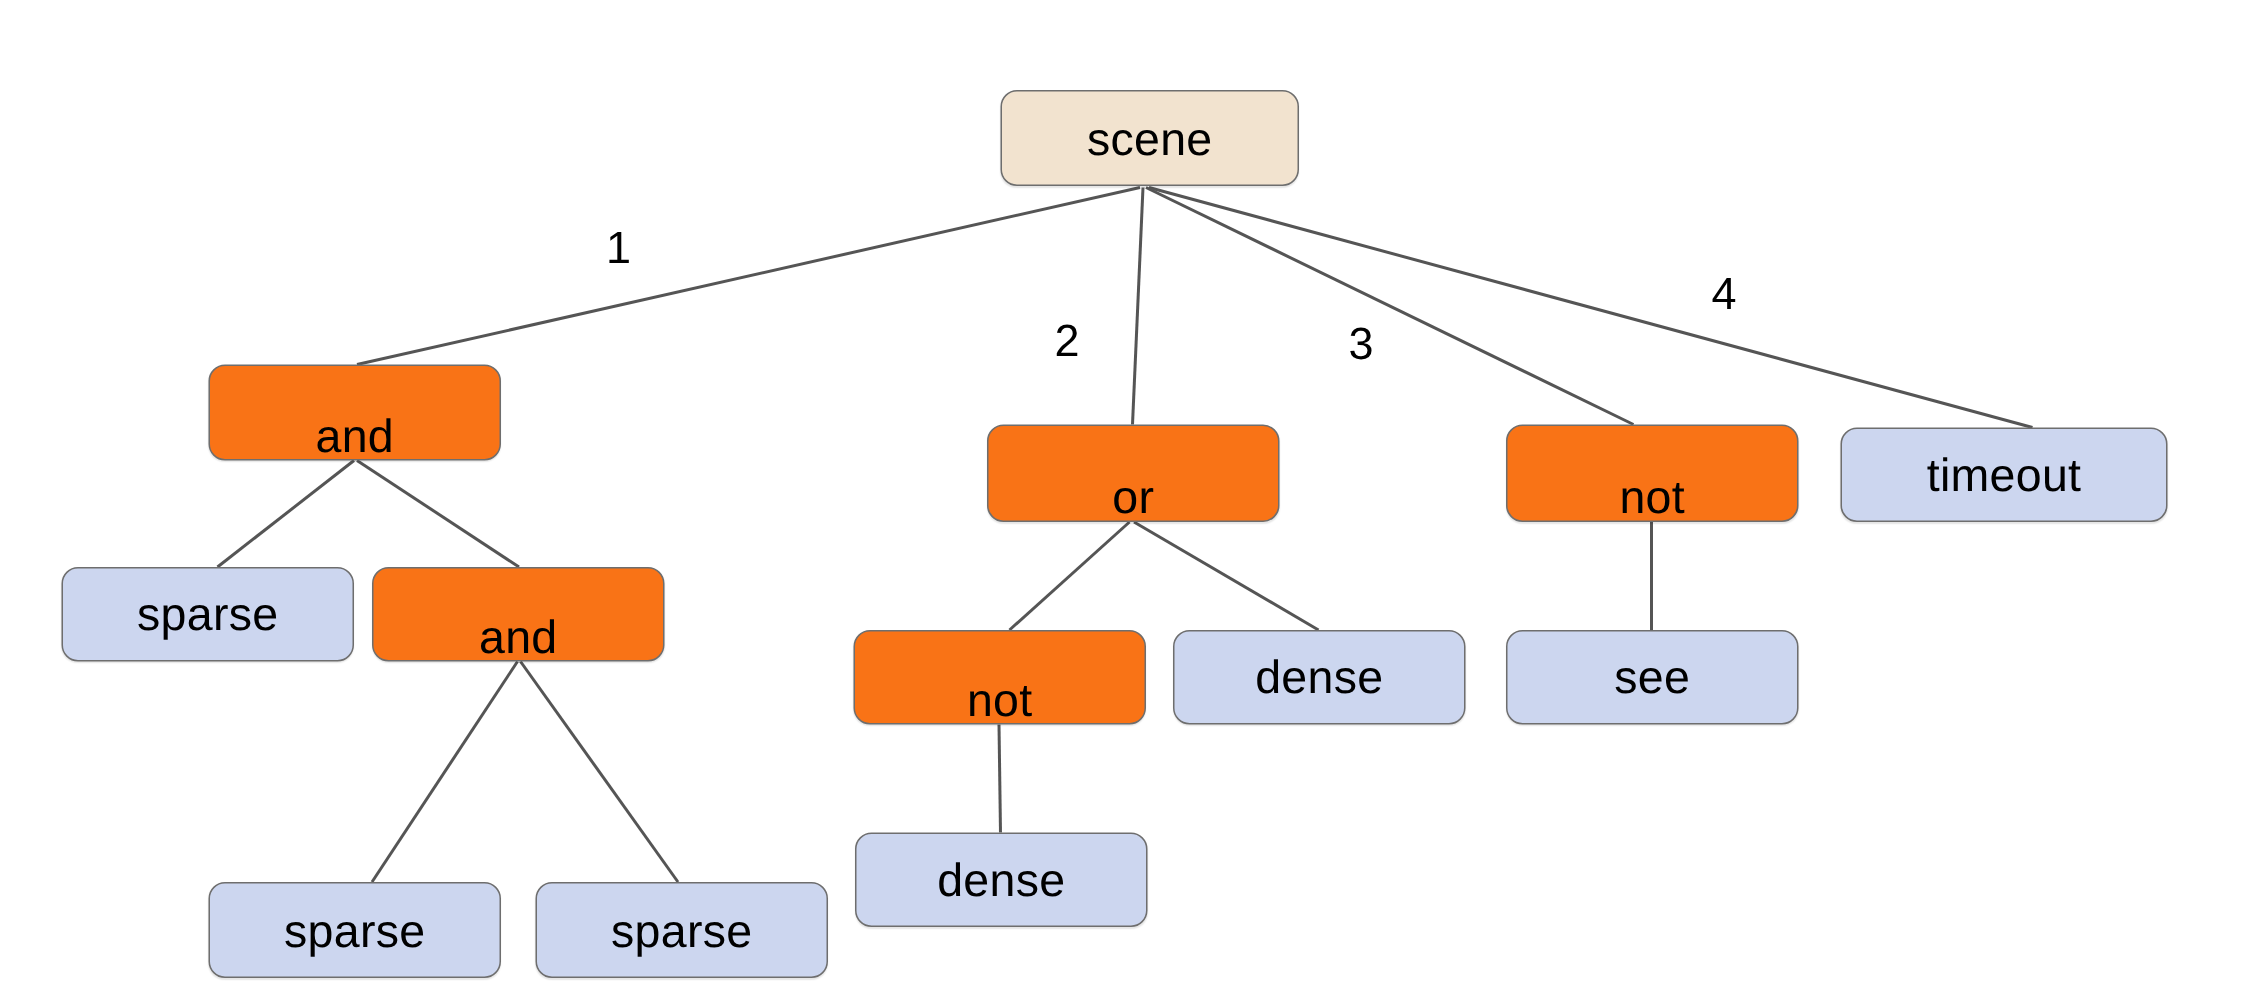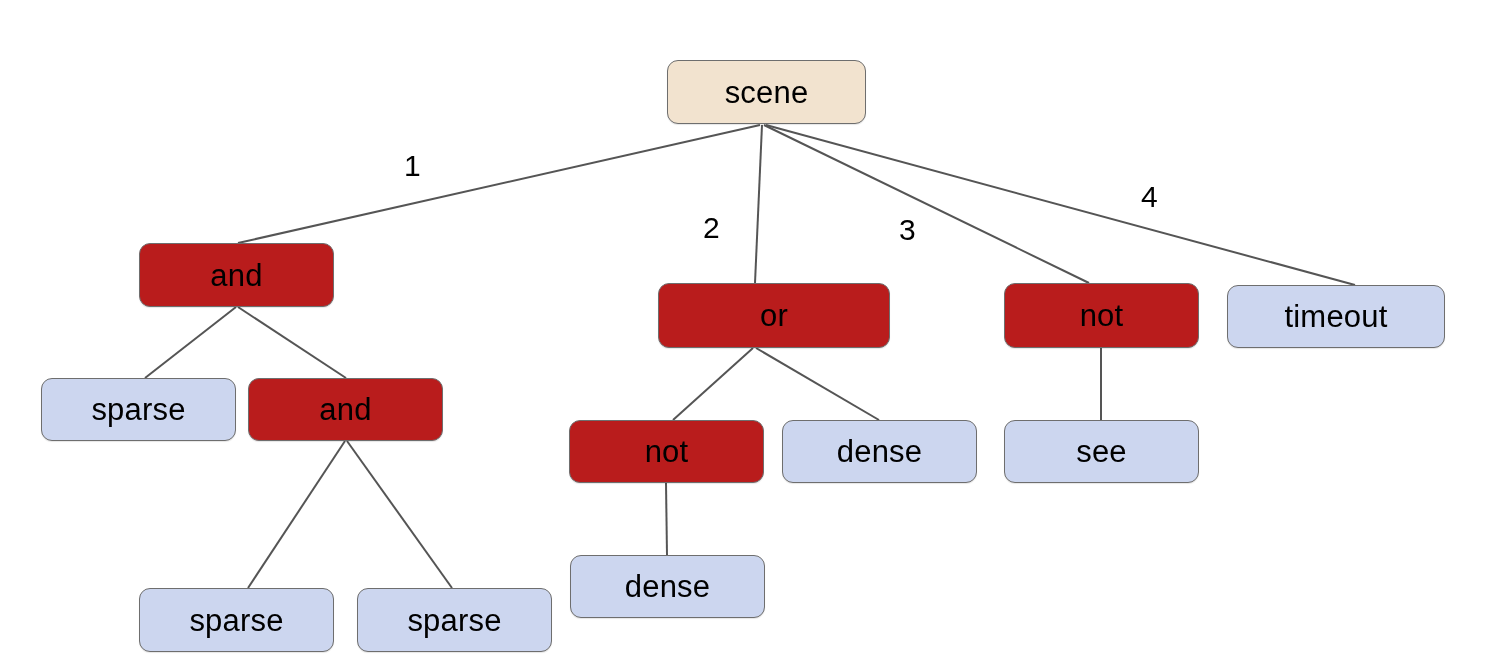--- a/index.html
+++ b/index.html
@@ -35,21 +35,21 @@
     align-items: center;
     justify-content: center;
     color: #000000;
     font-size: 31px;
     line-height: 1;
     letter-spacing: 0.2px;
     white-space: nowrap;
     box-shadow: 0 1px 1px rgba(0,0,0,0.10);
   }
   .node.root    { background: #f2e3cf; }
-  .node.op      { background: #b91c1c; }
+  .node.op      { background: #f97316; align-items: flex-end; }
   .node.leaf    { background: #ccd6ef; }
   .edge-label {
     position: absolute;
     color: #000000;
     font-size: 30px;
     line-height: 1;
     white-space: nowrap;
   }
 </style>
 </head>
@@ -72,21 +72,21 @@
       <line x1="1101" y1="333" x2="1101" y2="405" stroke="#555555" stroke-width="2"></line>
     </svg>
 
   <div id="node-layer">
       <div class="node root" style="left: 667px; top: 45px; width: 199px; height: 64px;">
         <span>scene</span>
       </div>
       <div class="node op" style="left: 139px; top: 228px; width: 195px; height: 64px;">
         <span>and</span>
       </div>
-      <div class="node op" style="left: 658px; top: 268px; width: 232px; height: 65px;">
+      <div class="node op" style="left: 658px; top: 268px; width: 195px; height: 65px;">
         <span>or</span>
       </div>
       <div class="node op" style="left: 1004px; top: 268px; width: 195px; height: 65px;">
         <span>not</span>
       </div>
       <div class="node leaf" style="left: 1227px; top: 270px; width: 218px; height: 63px;">
         <span>timeout</span>
       </div>
       <div class="node leaf" style="left: 41px; top: 363px; width: 195px; height: 63px;">
         <span>sparse</span>

